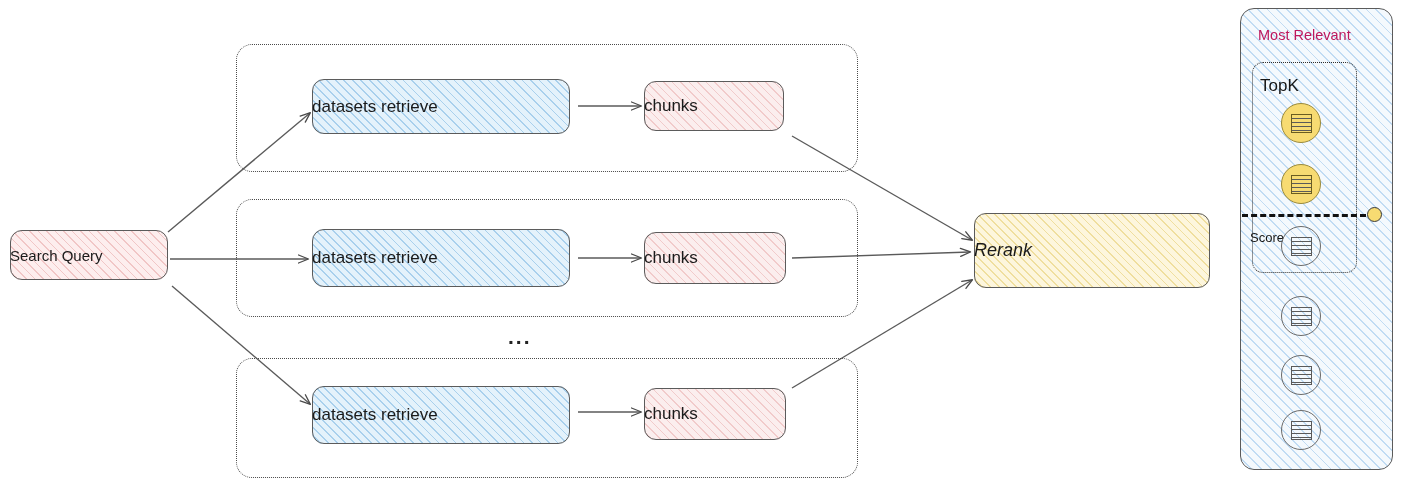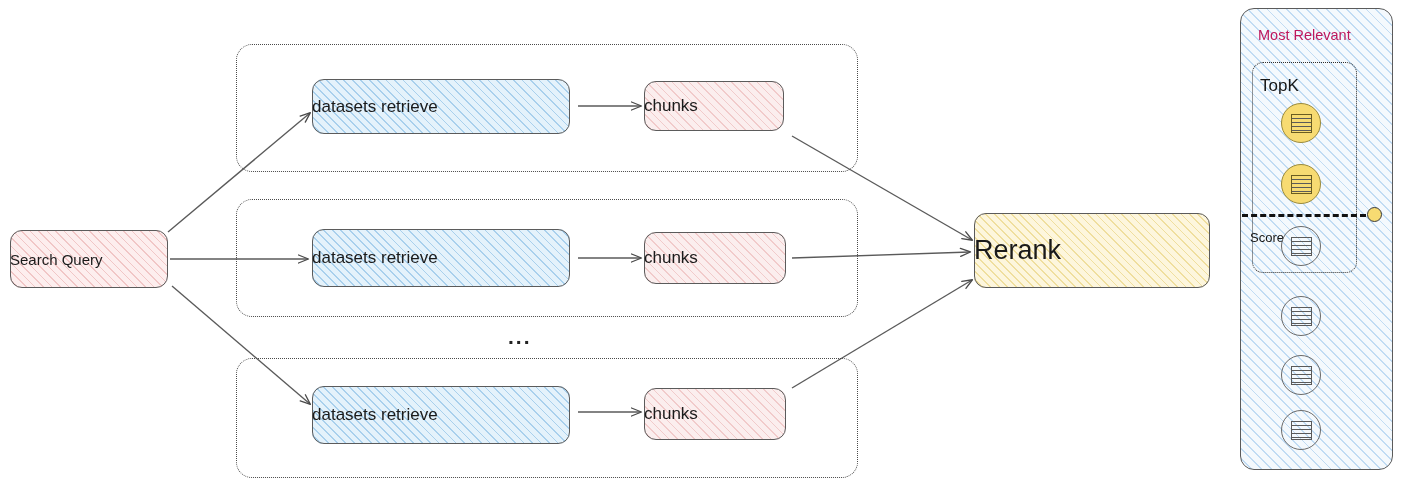--- a/index.html
+++ b/index.html
@@ -102,21 +102,21 @@
       <path d="M792,258 L970,252"></path>
       <path d="M792,388 L972,280"></path>
     </g>
 
     <g stroke="#5a5a5a" stroke-width="1.6" fill="none">
       <path d="M1374,452 L1374,104"></path>
       <path d="M1368,116 L1374,99 L1380,116" stroke-linecap="round" stroke-linejoin="round"></path>
     </g>
   </svg>
 
-  <div class="node box-query" style="left:10px;top:230px;width:158px;height:58px;">
+  <div class="node box-query" style="left:10px;top:230px;width:158px;height:50px;">
     <div class="hatch"></div>
     <div class="rbox"></div>
     <span class="lbl" style="font-size:15px;">Search Query</span>
   </div>
 
   <div class="lane" style="left:236px;top:44px;width:622px;height:128px;"></div>
   <div class="node box-retrieve" style="left:312px;top:79px;width:258px;height:55px;">
     <div class="hatch"></div>
     <div class="rbox"></div>
     <span class="lbl" style="font-size:17px;">datasets retrieve</span>
@@ -149,21 +149,21 @@
   </div>
   <div class="node box-chunks" style="left:644px;top:388px;width:142px;height:52px;">
     <div class="hatch"></div>
     <div class="rbox"></div>
     <span class="lbl" style="font-size:17px;">chunks</span>
   </div>
 
   <div class="node box-rerank" style="left:974px;top:213px;width:236px;height:75px;">
     <div class="hatch"></div>
     <div class="rbox"></div>
-    <span class="lbl" style="font-size:27px;">Rerank</span>
+    <span class="lbl" style="font-size:18px;font-style:italic;">Rerank</span>
   </div>
 
   <div class="panel" style="left:1240px;top:8px;width:153px;height:462px;"></div>
 
   <div class="panel-title" style="left:1258px;top:27px;">Most Relevant</div>
 
   <div class="topk-box" style="left:1252px;top:62px;width:105px;height:211px;"></div>
   <div class="topk-label" style="left:1260px;top:76px;">TopK</div>
 
   <div class="doc gold" style="left:1281px;top:103px;">

